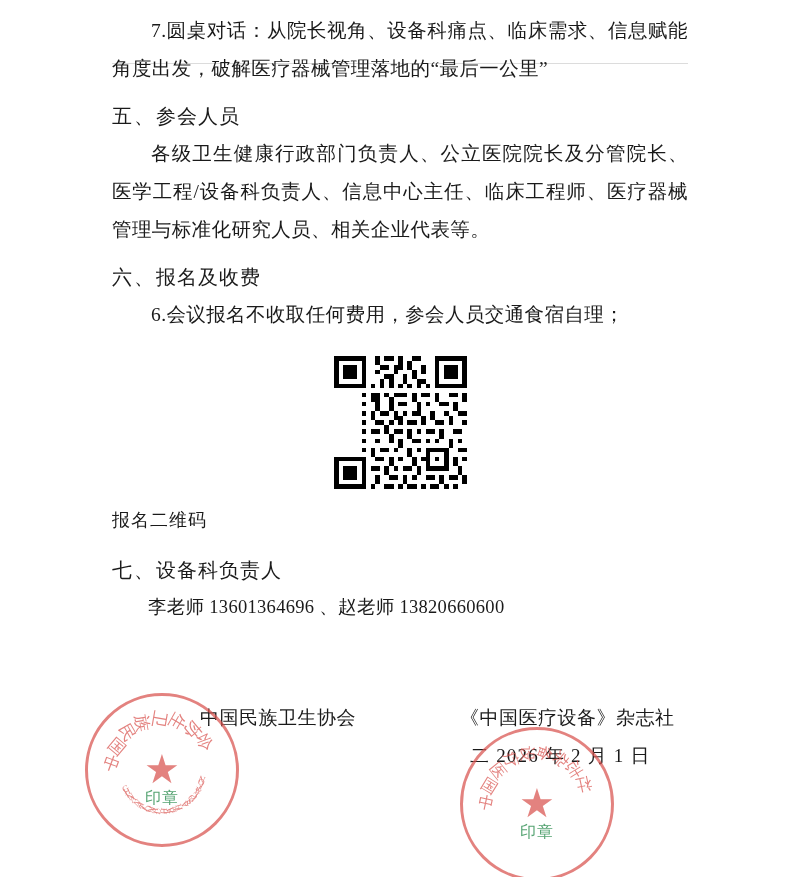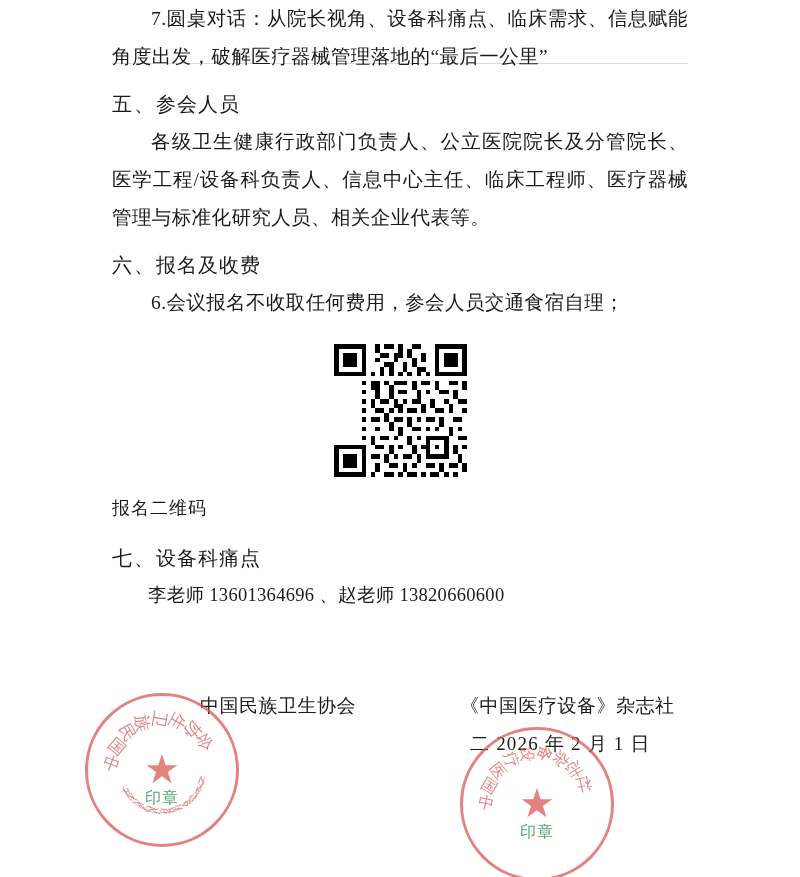--- a/index.html
+++ b/index.html
@@ -167,21 +167,21 @@
 </style>
 </head>
 <body>
 
 <div class="page">
 
   <div class="topline"></div>
 
   <div class="content">
 
-    <p class="para indent" style="padding-top:0;">7.圆桌对话：从院长视角、设备科痛点、临床需求、信息赋能角度出发，破解医疗器械管理落地的“最后一公里”</p>
+    <p class="para indent" style="padding-top:12px;">7.圆桌对话：从院长视角、设备科痛点、临床需求、信息赋能角度出发，破解医疗器械管理落地的“最后一公里”</p>
 
     <div class="heading sec-gap-top">
       <span class="num">五、</span><span>参会人员</span>
     </div>
 
     <p class="para indent">各级卫生健康行政部门负责人、公立医院院长及分管院长、医学工程/设备科负责人、信息中心主任、临床工程师、医疗器械管理与标准化研究人员、相关企业代表等。</p>
 
     <div class="heading sec-gap-top">
       <span class="num">六、</span><span>报名及收费</span>
     </div>
@@ -329,21 +329,21 @@
           <rect x="19" y="28" width="1" height="1"></rect>
             <rect x="21" y="28" width="2" height="1"></rect>
           <rect x="24" y="28" width="1" height="1"></rect>
             <rect x="26" y="28" width="1" height="1"></rect>
         </g>
       </svg>
       <div class="qr-caption">报名二维码</div>
     </div>
 
     <div class="heading" style="margin-top:14px;">
-      <span class="num">七、</span><span>设备科痛点</span>
+      <span class="num">七、</span><span>设备科负责人</span>
     </div>
 
     <p class="contact" style="">李老师 13601364696 、赵老师 13820660600</p>
 
     <div class="sign-block">
       <div class="sign-left">中国民族卫生协会</div>
       <div class="sign-right">《中国医疗设备》杂志社</div>
       <div class="sign-date">二 2026 年 2 月 1 日</div>
     </div>
 

